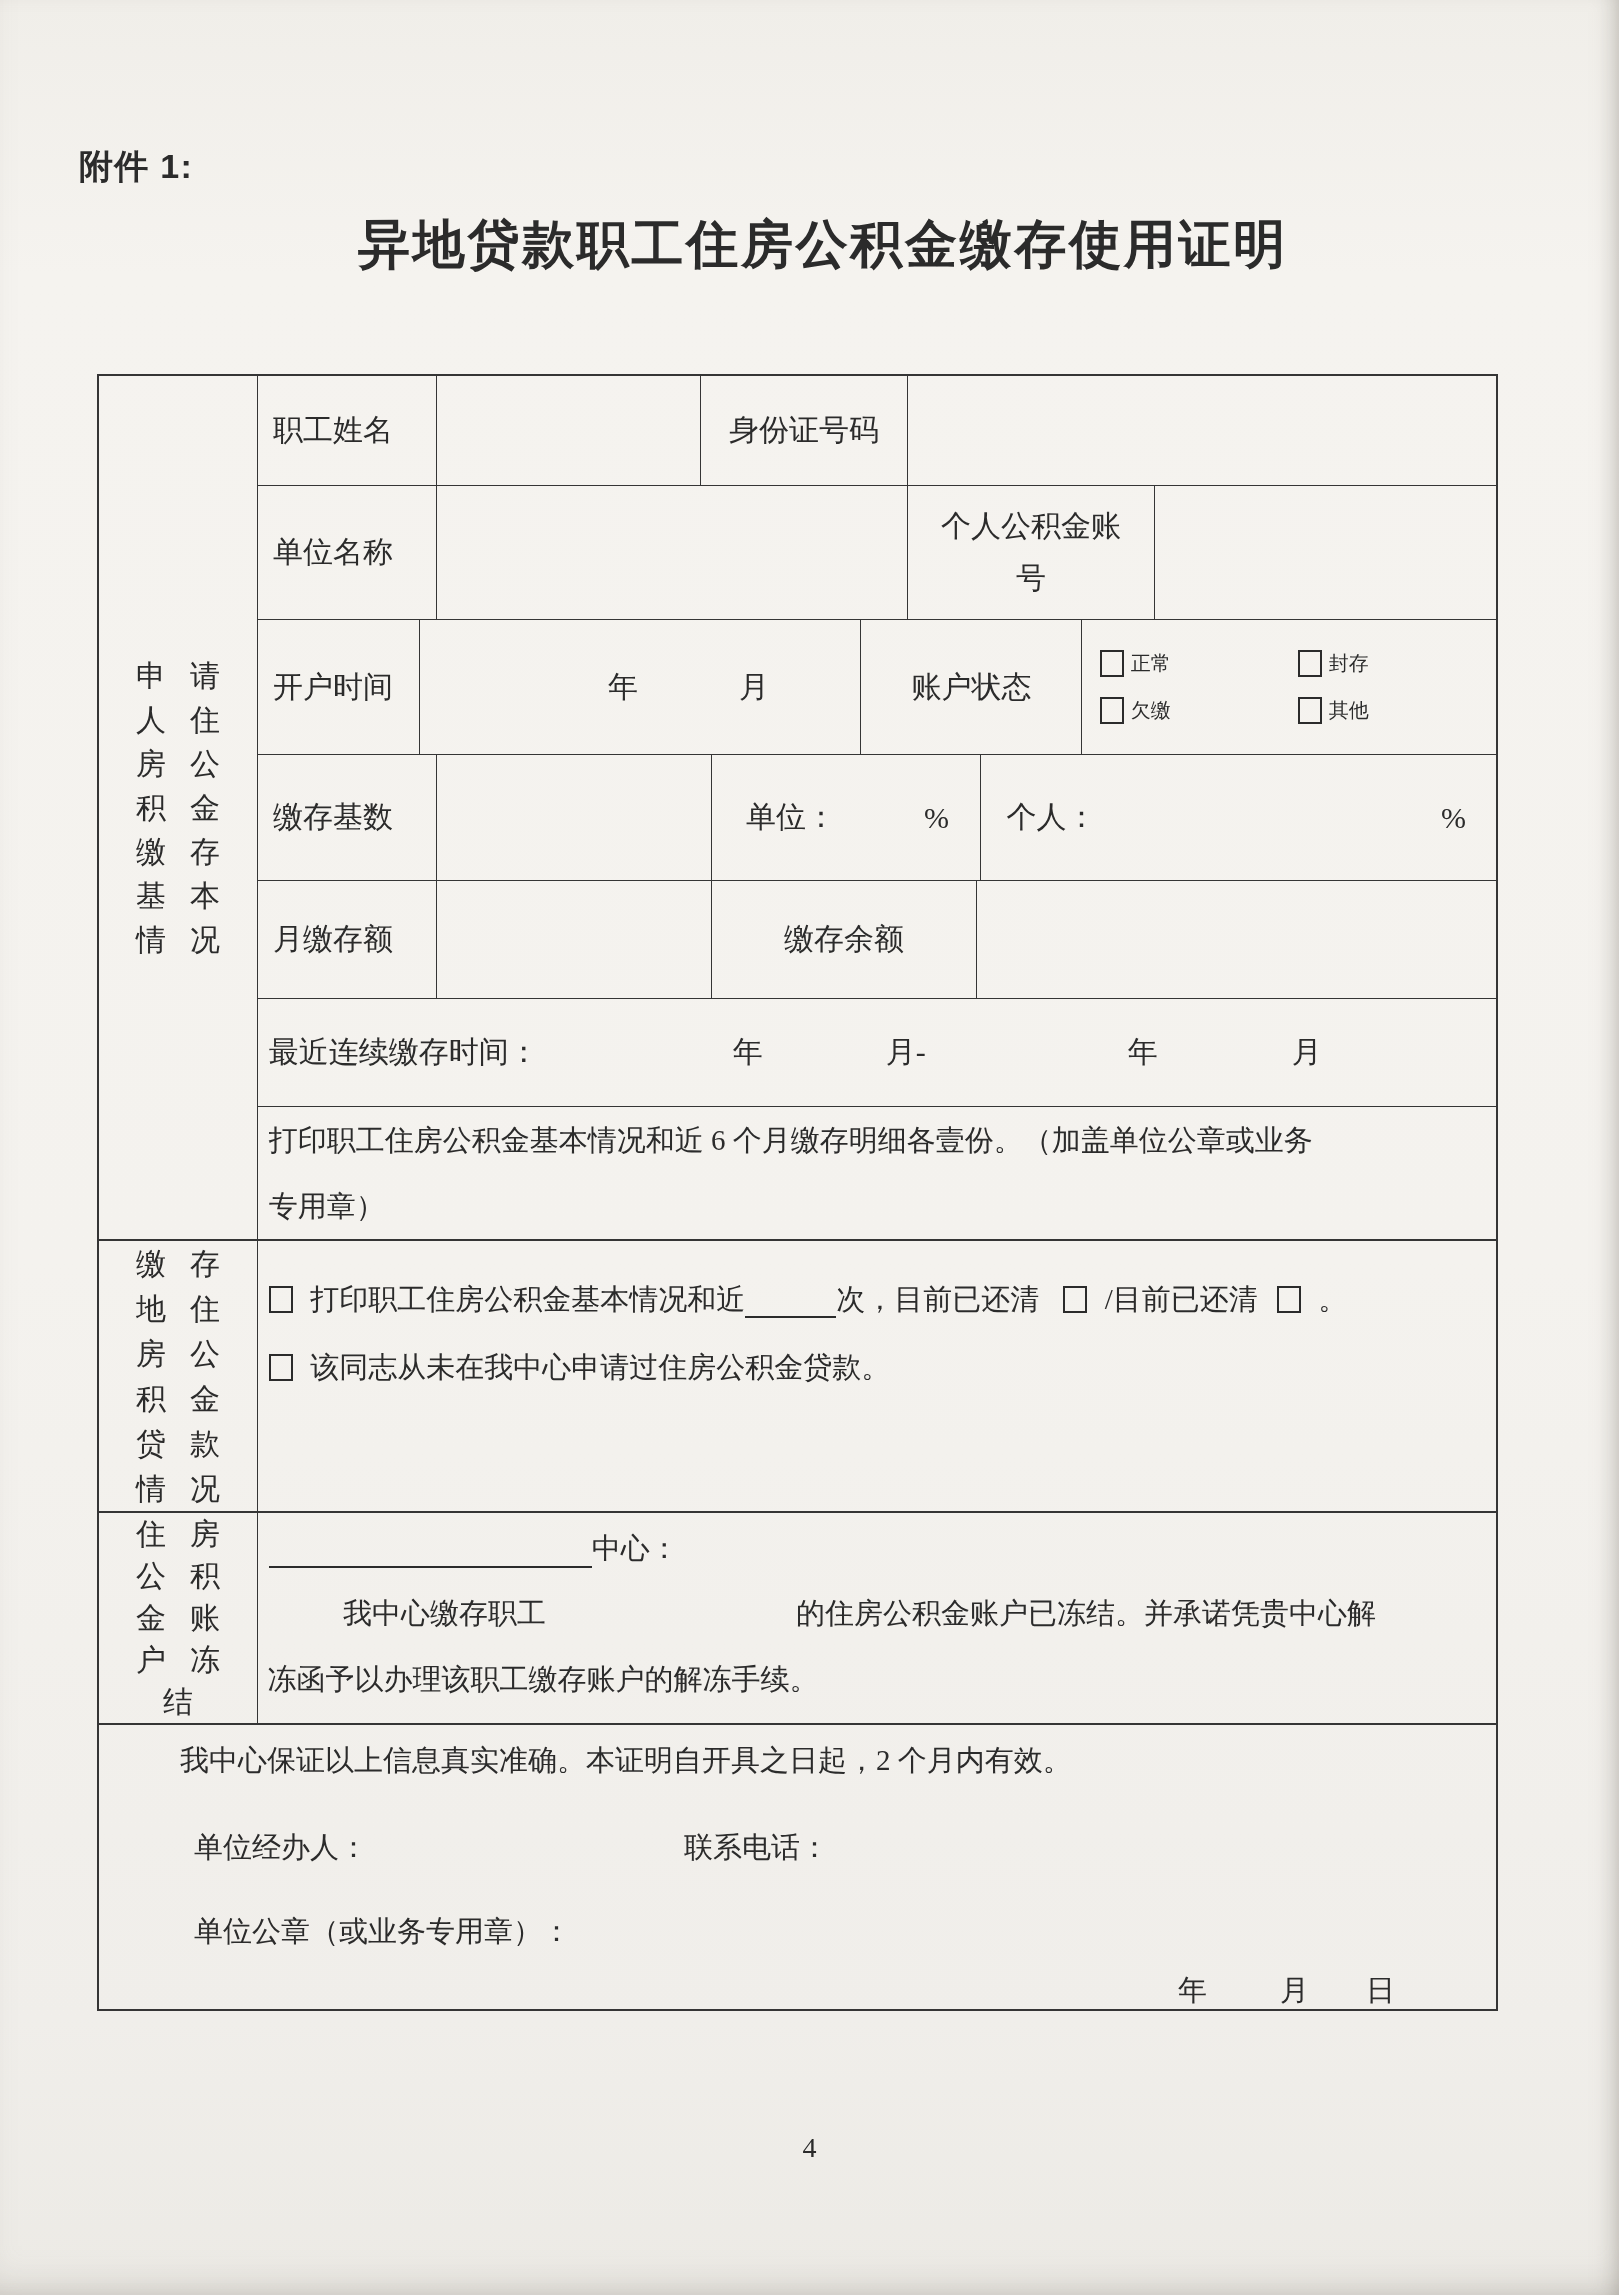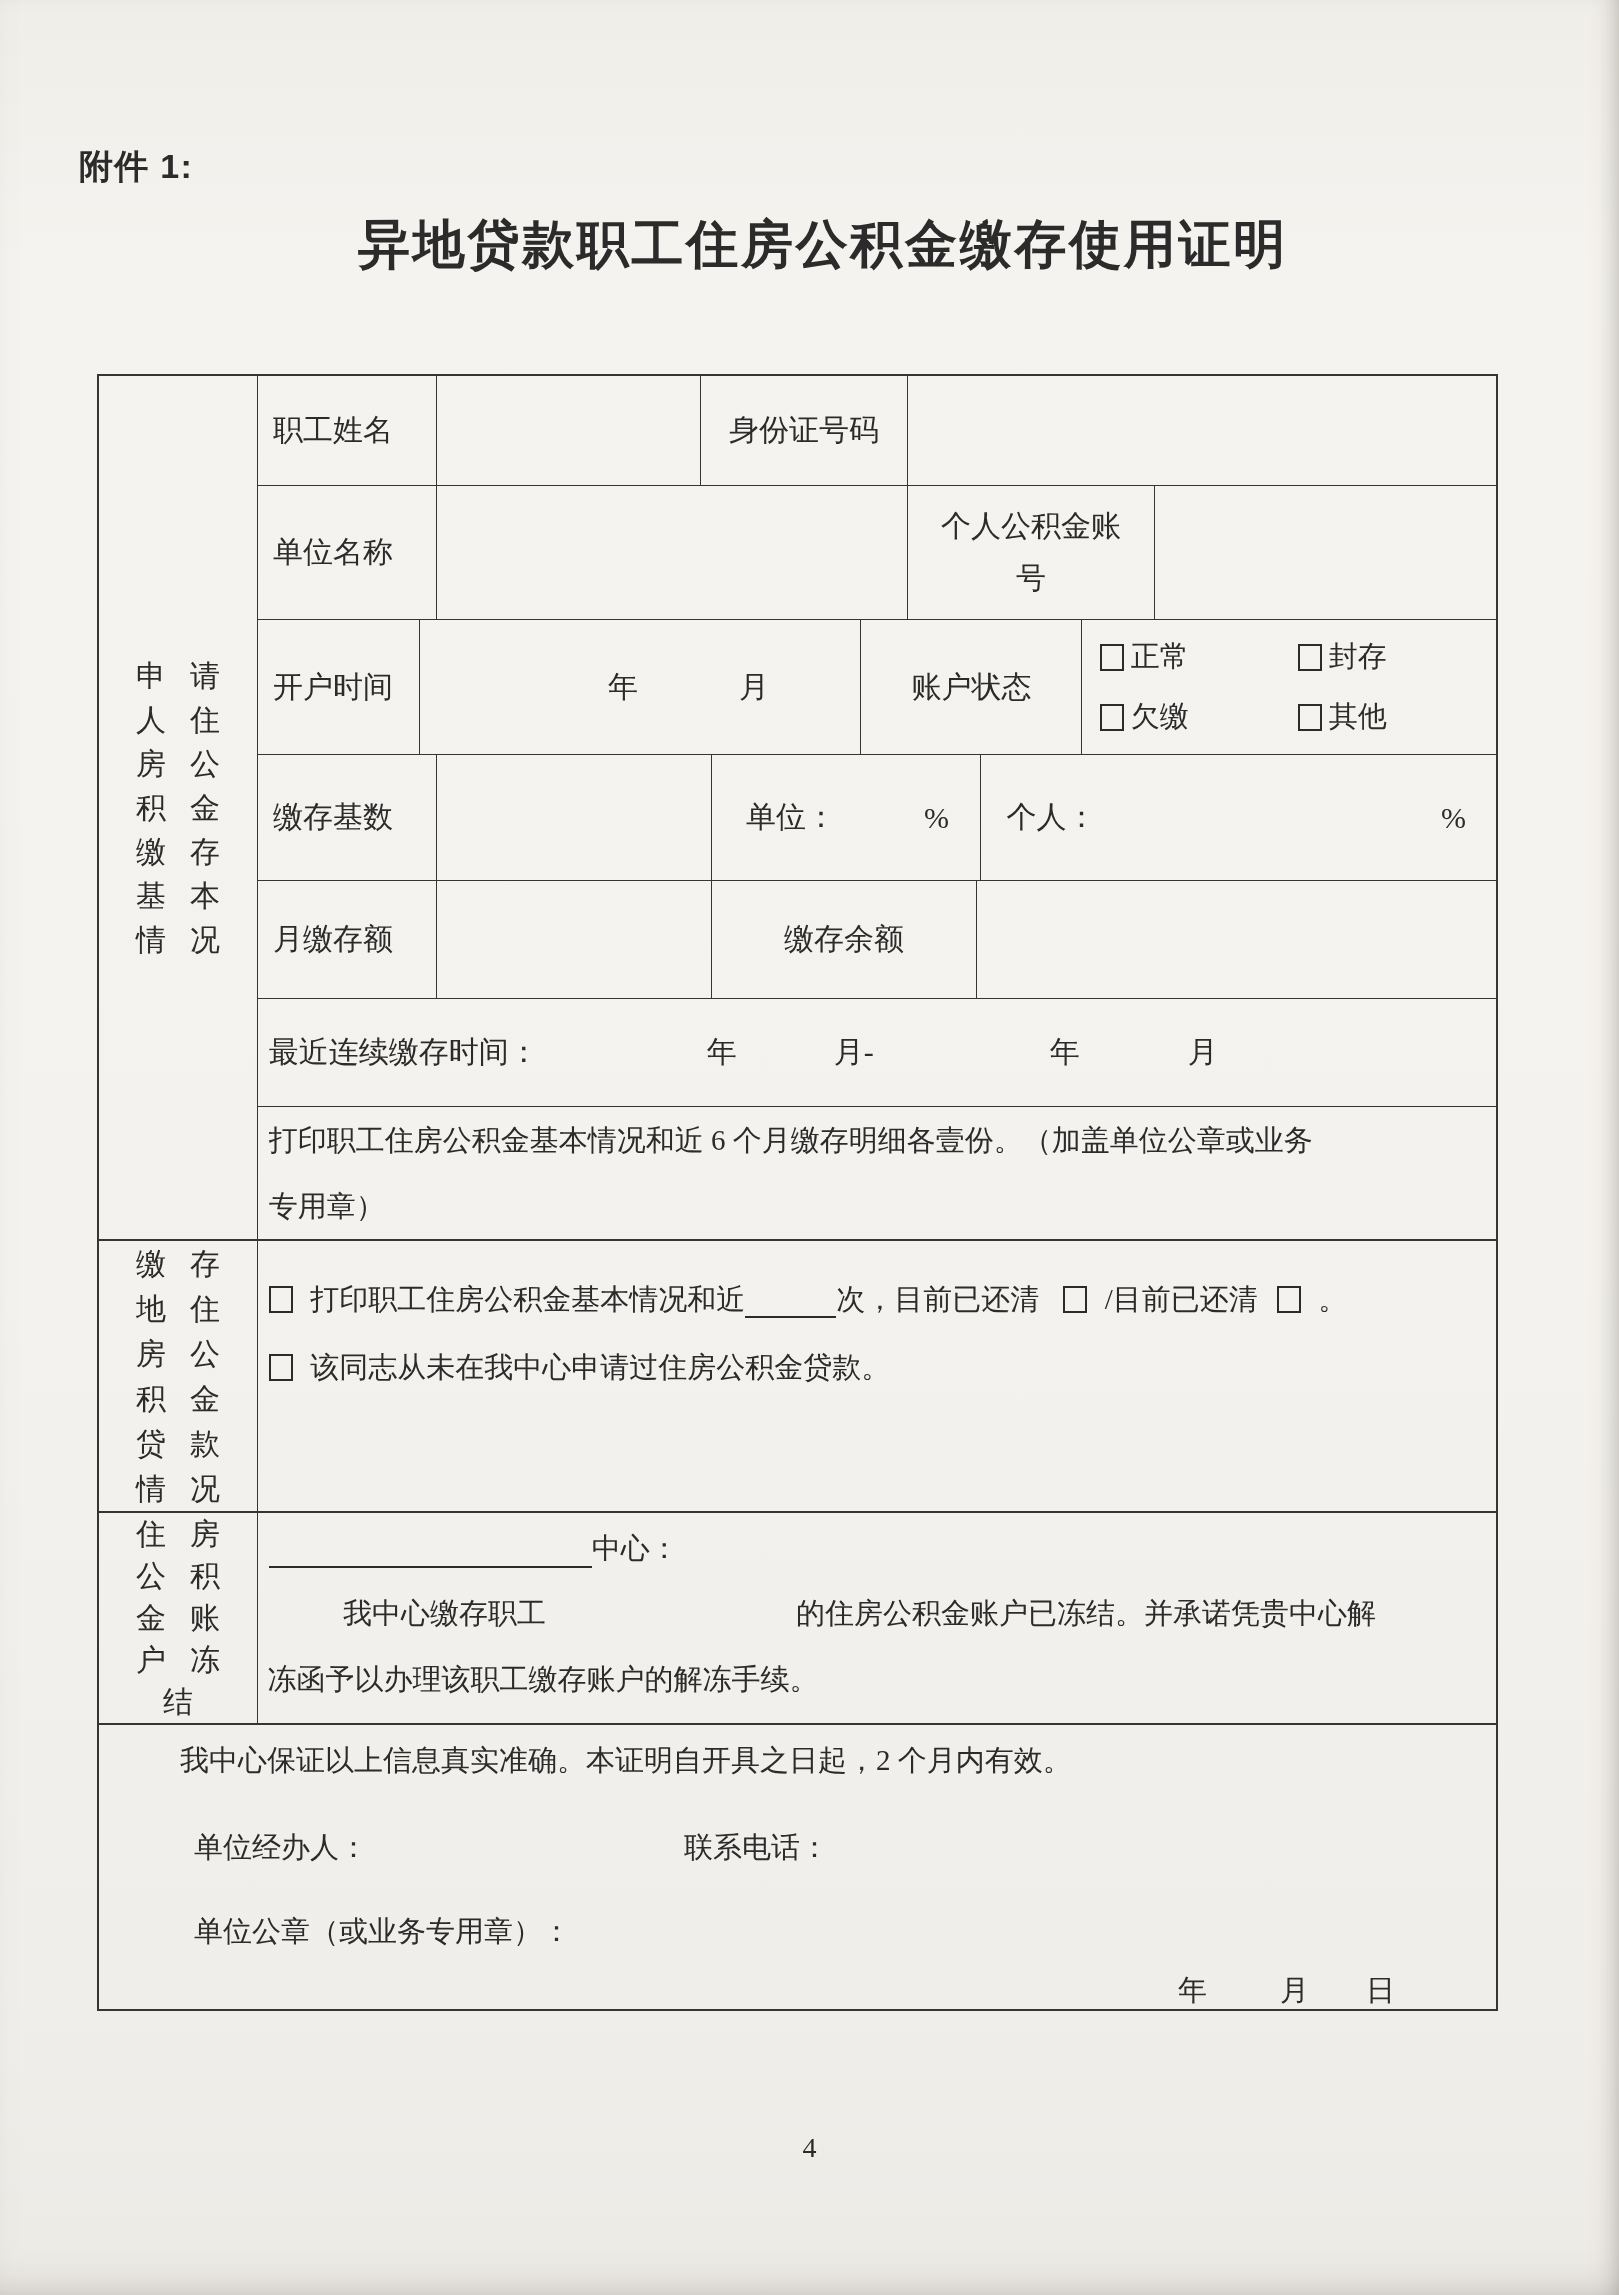--- a/index.html
+++ b/index.html
@@ -53,21 +53,21 @@
   .r-5{height:118px;}
   .r-6{height:108px;}
   .r-7{flex:1;}
   .w-label{width:179px;}
   .wrap-cell{white-space:normal;line-height:52px;padding:0 24px;font-size:30px;}
   
   .ym-cell{justify-content:flex-start;padding-left:188px;}
   .ym-cell .gap{display:inline-block;width:101px;}
   
   .status-cell{flex-direction:column;align-items:flex-end;justify-content:center;
-        gap:20px;padding-left:17.5px;font-size:29px;}
+        gap:20px;padding-left:17.5px;font-size:20px;}
   .status-line{display:flex;align-items:center;}
   .opt{display:flex;align-items:center;width:198px;}
   .cbx{display:inline-block;width:24px;height:27px;border:2px solid var(--ink);
         margin-right:6.7px;flex:0 0 auto;}
   
   .pct-cell{justify-content:space-between;}
   .pct-cell .pct{padding-right:0;}
   
   .r6-cell{padding-left:10.8px;}
   .r6-cell .m1{margin-left:168px;}
@@ -190,21 +190,21 @@
         </div>
 
         <div class="t-row r-5">
           <div class="t-cell w-label lab-left">月缴存额</div>
           <div class="t-cell" style="width:275px;"></div>
           <div class="t-cell lab-center" style="width:265px;">缴存余额</div>
           <div class="t-cell" style="flex:1;"></div>
         </div>
 
         <div class="t-row r-6">
-          <div class="t-cell r6-cell" style="flex:1;">
+          <div class="t-cell r6-cell" style="flex:1;gap:26px;">
             <span>最近连续缴存时间：</span>
             <span class="m1">年</span>
             <span class="m2">月-</span>
             <span class="m3">年</span>
             <span class="m4">月</span>
           </div>
         </div>
 
         <div class="t-row r-7">
           <div class="t-cell r7-cell" style="flex:1;border-right:none;">

